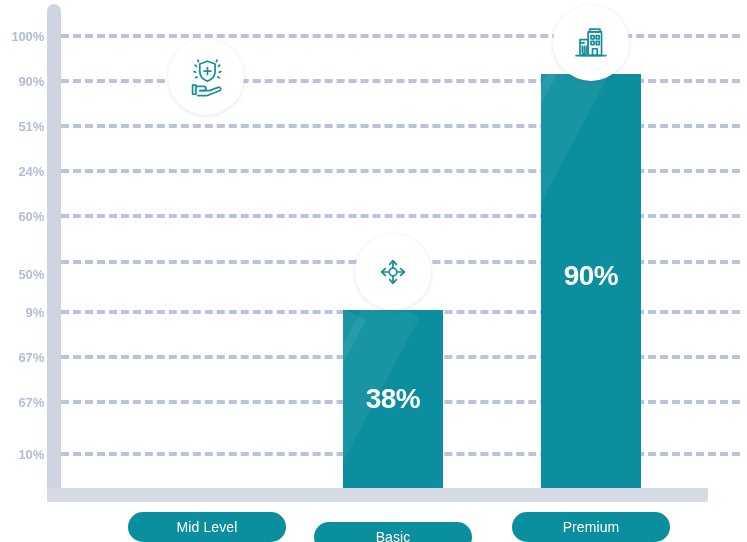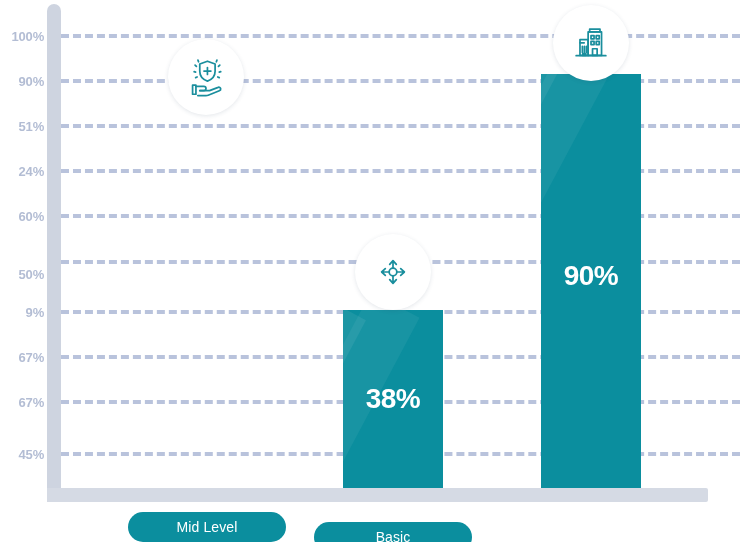--- a/index.html
+++ b/index.html
@@ -176,21 +176,21 @@
     <div id="ytick-layer">
       <div class="ytick" style="top:36px">100%</div>
       <div class="ytick" style="top:81px">90%</div>
       <div class="ytick" style="top:126px">51%</div>
       <div class="ytick" style="top:171px">24%</div>
       <div class="ytick" style="top:216px">60%</div>
       <div class="ytick" style="top:274px">50%</div>
       <div class="ytick" style="top:312px">9%</div>
       <div class="ytick" style="top:357px">67%</div>
       <div class="ytick" style="top:402px">67%</div>
-      <div class="ytick" style="top:454px">45%</div>
+      <div class="ytick" style="top:454px">10%</div>
     </div>
 
 
     <div class="bar" style="left:343px; top:310px; height:178px;">
       <div class="sheen"></div>
       <div class="sheen s2"></div>
       <div class="bar-value" style="top:73px">38%</div>
     </div>
 
     <div class="bar" style="left:541px; top:74px; height:414px;">
@@ -235,15 +235,16 @@
         <path d="M15.5 35 h3 v2 h-3 Z"></path>
         <path d="M8.5 37.2 h31"></path>
       </svg>
     </div>
 
   </div>
 
   <div id="pill-row">
     <div class="pill" style="left:128px;">Mid Level</div>
     <div class="pill" style="left:314px;margin-top:10px;">Basic</div>
+    <div class="pill" style="left:512px;">Premium</div>
   </div>
 
 </div>
 
 </body></html>

